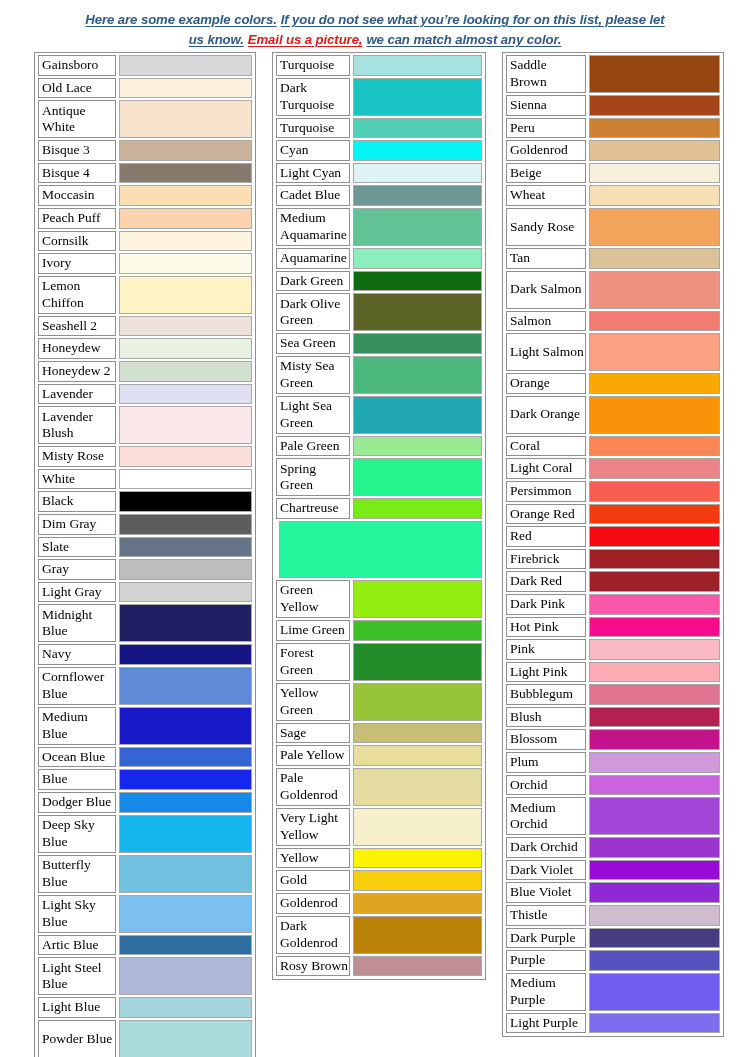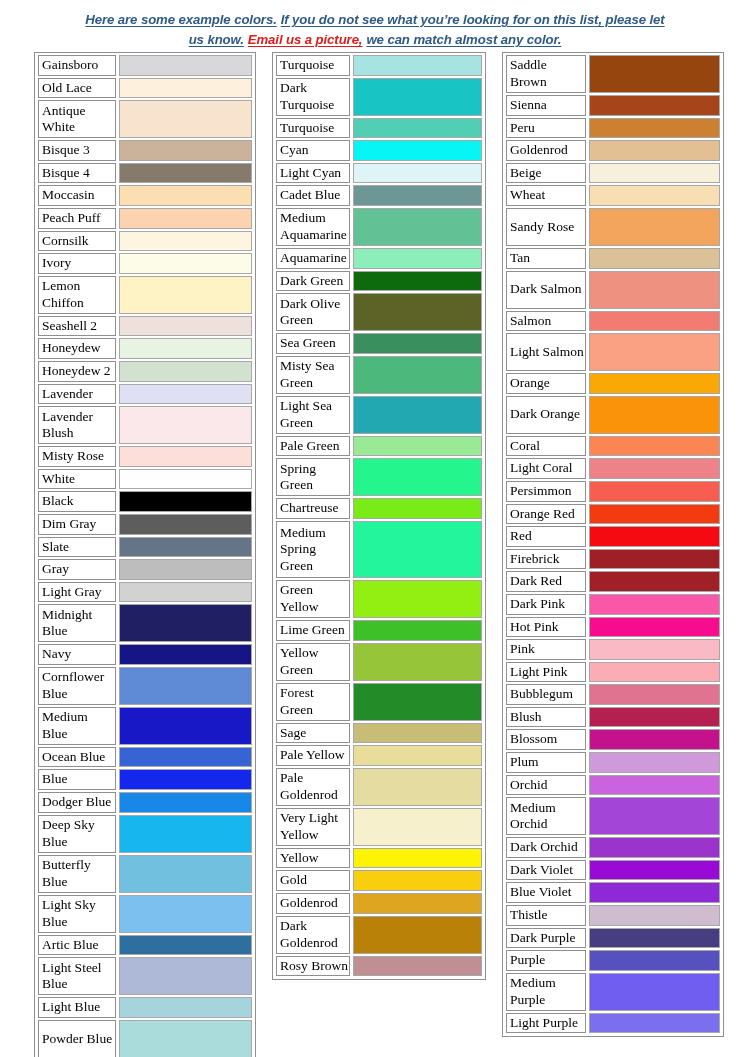--- a/index.html
+++ b/index.html
@@ -316,39 +316,38 @@
       </div>
       <div class="row r2">
         <div class="name-cell">Spring Green</div>
         <div class="swatch-cell" style="background-color: rgb(37, 245, 141);"></div>
       </div>
       <div class="row r1">
         <div class="name-cell">Chartreuse</div>
         <div class="swatch-cell" style="background-color: rgb(121, 236, 23);"></div>
       </div>
       <div class="row r3">
-        <div class="name-cell">Medium Spring Green</div>
         <div class="swatch-cell" style="background-color: rgb(34, 245, 155);"></div>
       </div>
       <div class="row r2">
         <div class="name-cell">Green Yellow</div>
         <div class="swatch-cell" style="background-color: rgb(147, 239, 18);"></div>
       </div>
       <div class="row r1">
         <div class="name-cell">Lime Green</div>
         <div class="swatch-cell" style="background-color: rgb(62, 192, 41);"></div>
       </div>
       <div class="row r2">
+        <div class="name-cell">Forest Green</div>
+        <div class="swatch-cell" style="background-color: rgb(35, 139, 39);"></div>
+      </div>
+      <div class="row r2">
         <div class="name-cell">Yellow Green</div>
         <div class="swatch-cell" style="background-color: rgb(151, 197, 58);"></div>
       </div>
-      <div class="row r2">
-        <div class="name-cell">Forest Green</div>
-        <div class="swatch-cell" style="background-color: rgb(35, 139, 39);"></div>
-      </div>
       <div class="row r1">
         <div class="name-cell">Sage</div>
         <div class="swatch-cell" style="background-color: rgb(199, 189, 119);"></div>
       </div>
       <div class="row r1">
         <div class="name-cell">Pale Yellow</div>
         <div class="swatch-cell" style="background-color: rgb(233, 221, 156);"></div>
       </div>
       <div class="row r2">
         <div class="name-cell">Pale Goldenrod</div>

